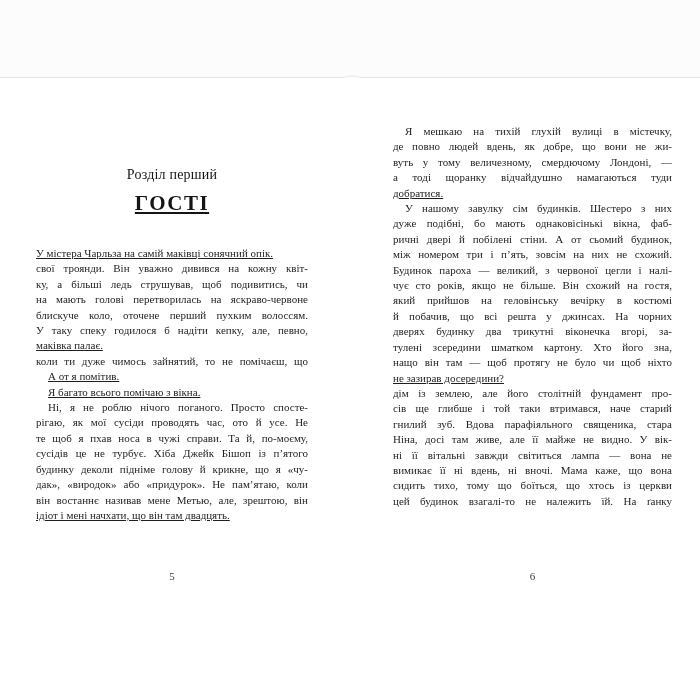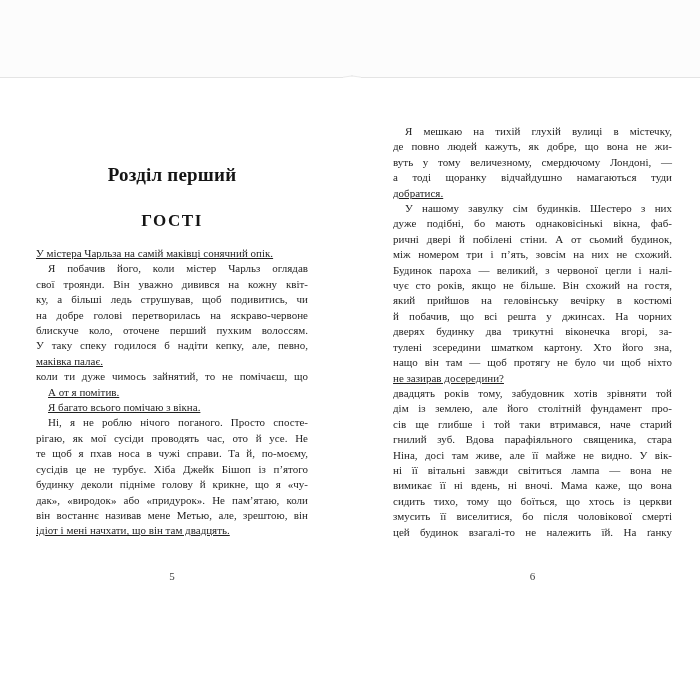--- a/index.html
+++ b/index.html
@@ -52,31 +52,32 @@
 
   .heading-block {
     position: absolute;
     left: 36px;
     top: 166px;
     width: 272px;
     text-align: center;
     color: #151515;
   }
   .chapter-label {
-    font-size: 19px;
-    font-weight: bold;
+    font-size: 14px;
+    font-weight: normal;
     line-height: 18px;
     letter-spacing: 0.2px;
   }
   .chapter-title {
-    margin-top: 25px;
-    font-size: 17px;
+    margin-top: 7px;
+    font-size: 21px;
     font-weight: bold;
     letter-spacing: 1.5px;
     line-height: 24px;
+    text-decoration: underline;
   }
 
   .body-col {
     position: absolute;
     width: 272px;
     color: #1f1f1f;
     font-size: 11px;
     line-height: 15.4px;
   }
   .body-left  { left: 36px;  top: 246px; }
@@ -115,67 +116,64 @@
   <div class="page page-left"></div>
   <div class="page page-right"></div>
 
   <div class="heading-block">
     <div class="chapter-label">Розділ перший</div>
     <div class="chapter-title">ГОСТІ</div>
   </div>
 
   <div class="body-col body-left" id="left-body">
       <div class="line no-just">У містера Чарльза на самій маківці сонячний опік.</div>
-      <div class="line indent">Я побачив його, коли містер Чарльз оглядав</div>
       <div class="line">свої троянди. Він уважно дивився на кожну квіт-</div>
       <div class="line">ку, а більші ледь струшував, щоб подивитись, чи</div>
-      <div class="line">на добре голові перетворилась на яскраво-червоне</div>
+      <div class="line">на мають голові перетворилась на яскраво-червоне</div>
       <div class="line">блискуче коло, оточене перший пухким волоссям.</div>
       <div class="line">У таку спеку годилося б надіти кепку, але, певно,</div>
       <div class="line no-just">маківка палає.</div>
       <div class="line">коли ти дуже чимось зайнятий, то не помічаєш, що</div>
       <div class="line indent no-just">А от я помітив.</div>
       <div class="line indent no-just">Я багато всього помічаю з вікна.</div>
       <div class="line indent">Ні, я не роблю нічого поганого. Просто спосте-</div>
       <div class="line">рігаю, як мої сусіди проводять час, ото й усе. Не</div>
       <div class="line">те щоб я пхав носа в чужі справи. Та й, по-моєму,</div>
       <div class="line">сусідів це не турбує. Хіба Джейк Бішоп із п’ятого</div>
       <div class="line">будинку деколи підніме голову й крикне, що я «чу-</div>
       <div class="line">дак», «виродок» або «придурок». Не пам’ятаю, коли</div>
       <div class="line">він востаннє називав мене Метью, але, зрештою, він</div>
       <div class="line no-just">ідіот і мені начхати, що він там двадцять.</div>
     </div>
 
   <div class="body-col body-right" id="right-body">
       <div class="line indent">Я мешкаю на тихій глухій вулиці в містечку,</div>
-      <div class="line">де повно людей кажуть, як добре, що вона не жи-</div>
+      <div class="line">де повно людей вдень, як добре, що вони не жи-</div>
       <div class="line">вуть у тому величезному, смердючому Лондоні, —</div>
       <div class="line">а тоді щоранку відчайдушно намагаються туди</div>
       <div class="line no-just">добратися.</div>
       <div class="line indent">У нашому завулку сім будинків. Шестеро з них</div>
       <div class="line">дуже подібні, бо мають однаковісінькі вікна, фаб-</div>
       <div class="line">ричні двері й побілені стіни. А от сьомий будинок,</div>
       <div class="line">між номером три і п’ять, зовсім на них не схожий.</div>
       <div class="line">Будинок пароха — великий, з червоної цегли і налі-</div>
       <div class="line">чує сто років, якщо не більше. Він схожий на гостя,</div>
       <div class="line">який прийшов на геловінську вечірку в костюмі</div>
       <div class="line">й побачив, що всі решта у джинсах. На чорних</div>
       <div class="line">дверях будинку два трикутні віконечка вгорі, за-</div>
       <div class="line">тулені зсередини шматком картону. Хто його зна,</div>
       <div class="line">нащо він там — щоб протягу не було чи щоб ніхто</div>
       <div class="line no-just">не зазирав досередини?</div>
-      <div class="line">двадцять років тому, забудовник хотів зрівняти той</div>
       <div class="line">дім із землею, але його столітній фундамент про-</div>
       <div class="line">сів ще глибше і той таки втримався, наче старий</div>
       <div class="line">гнилий зуб. Вдова парафіяльного священика, стара</div>
       <div class="line">Ніна, досі там живе, але її майже не видно. У вік-</div>
       <div class="line">ні її вітальні завжди світиться лампа — вона не</div>
       <div class="line">вимикає її ні вдень, ні вночі. Мама каже, що вона</div>
       <div class="line">сидить тихо, тому що боїться, що хтось із церкви</div>
-      <div class="line">змусить її виселитися, бо після чоловікової смерті</div>
       <div class="line">цей будинок взагалі-то не належить їй. На ґанку</div>
     </div>
 
   <div class="page-num page-num-left">5</div>
 
   <div class="page-num page-num-right">6</div>
 
 </div>
 
 </body></html>

